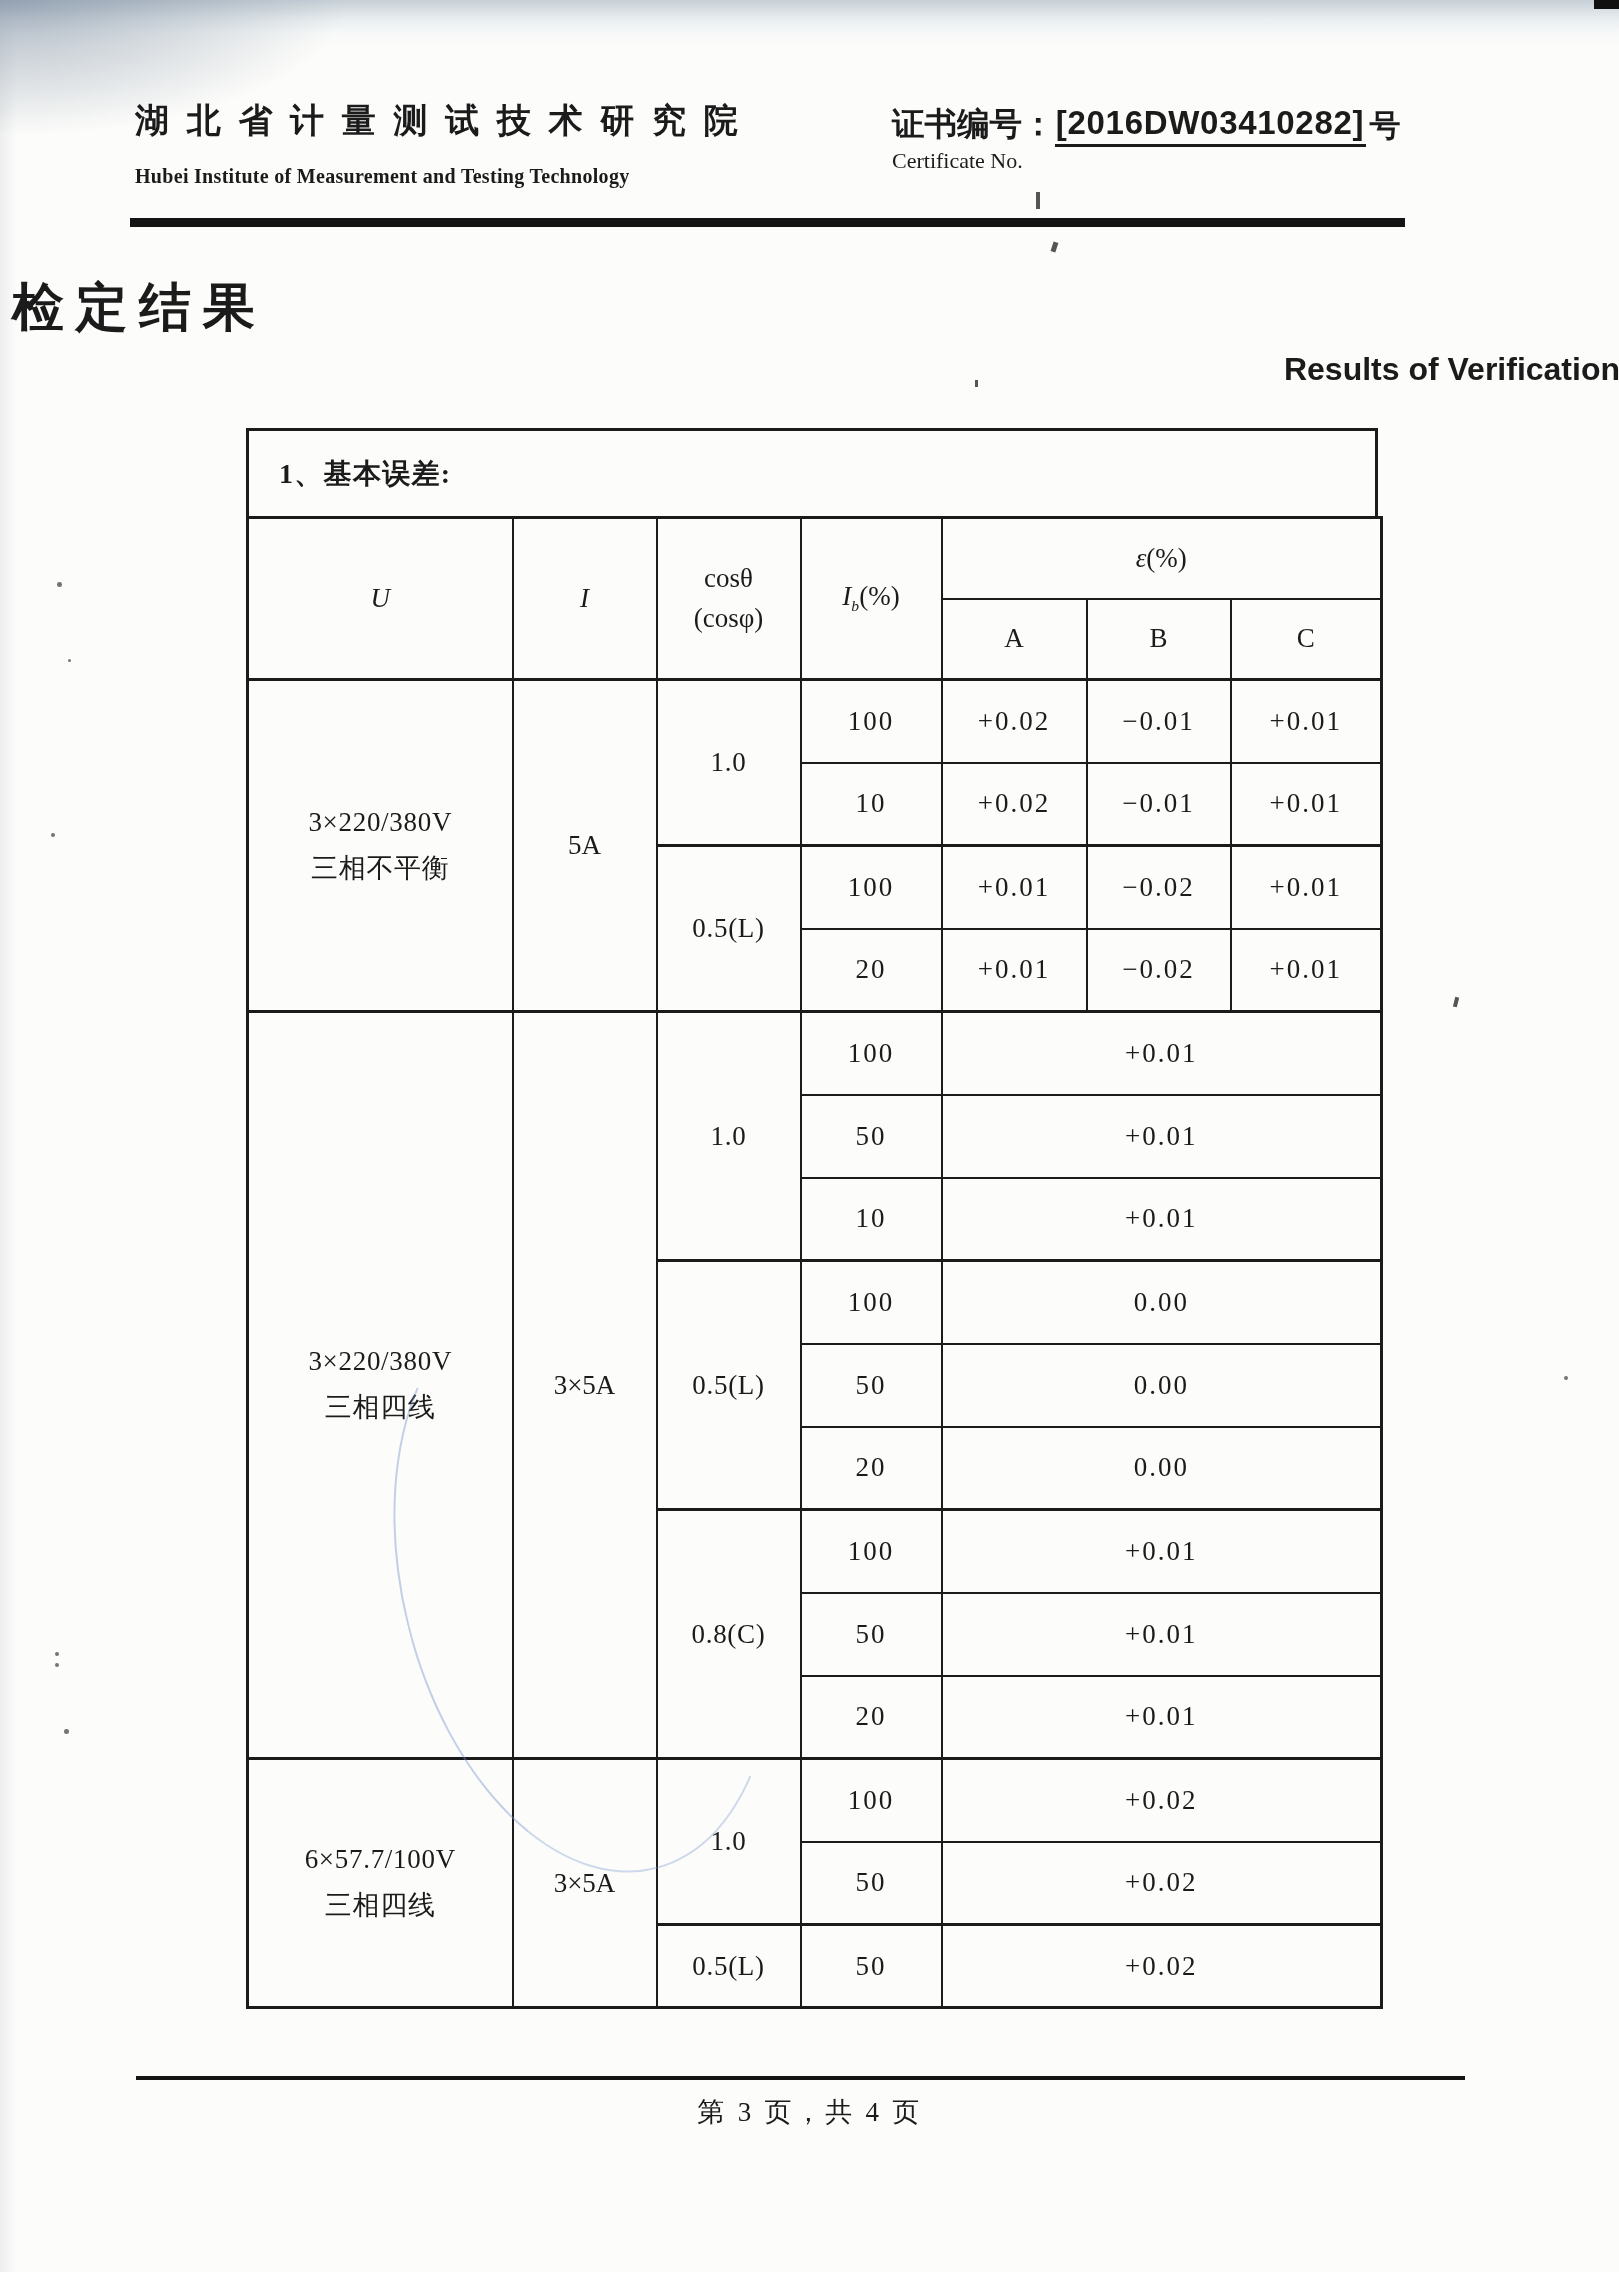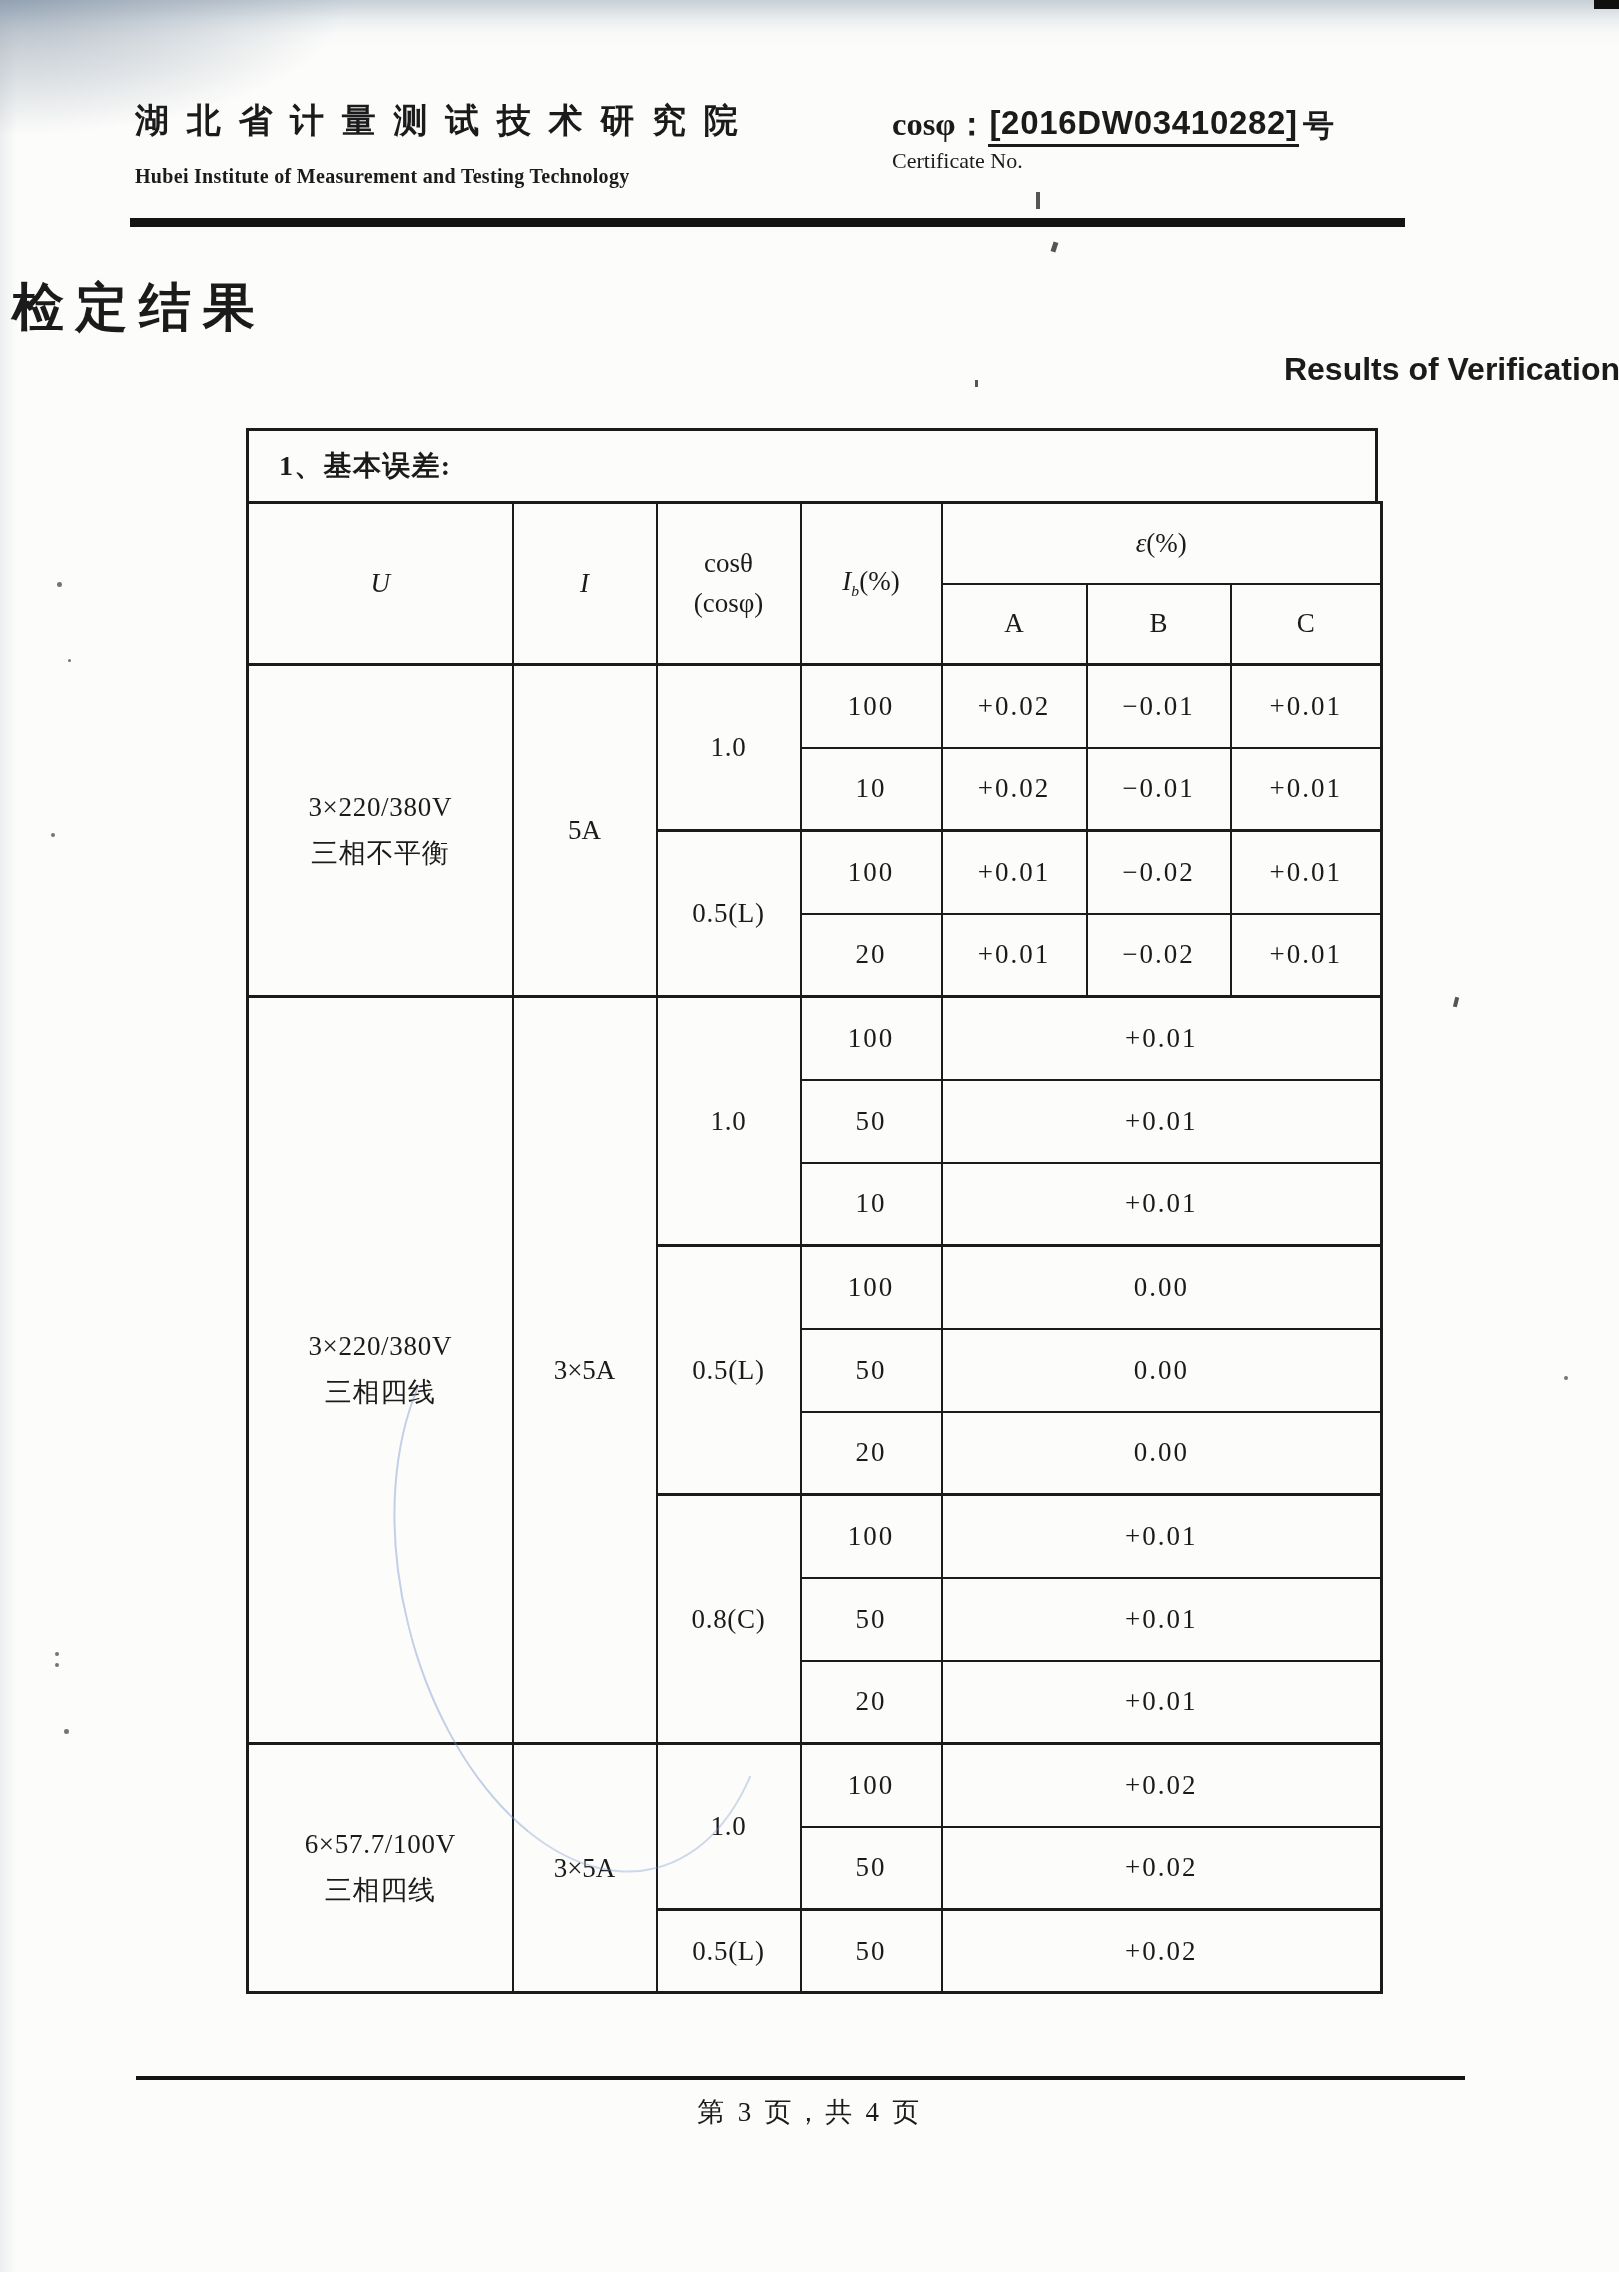--- a/index.html
+++ b/index.html
@@ -35,21 +35,21 @@
     border-top:5.2px solid var(--rule);border-bottom:4.6px solid var(--rule)}
 
   
   .title-cn{position:absolute;left:0;top:273px;width:100%;
     font-weight:700;font-size:52px;letter-spacing:11.7px;text-indent:11.7px}
   .title-en{position:absolute;left:0;top:351px;width:100%;text-align:right;
     font-family:var(--sans);font-weight:600;font-size:32px}
 
   
   .table-box{position:absolute;left:246px;top:428px;width:1132px}
-  .section-label{border:3.9px solid var(--ink);border-bottom:none;height:73px;
+  .section-label{border:3.9px solid var(--ink);border-bottom:none;height:88px;
     display:flex;align-items:center;padding-left:30px;
     font-weight:700;font-size:28px;letter-spacing:1.3px}
   table{width:100%;border-collapse:collapse;border:3.9px solid var(--ink);table-layout:fixed}
   col.cu{width:265px}col.ci{width:144px}col.ccos{width:144px}col.cib{width:141px}
   col.ca{width:145px}col.cb{width:144px}col.cc{width:151px}
   th,td{border:2px solid var(--ink);text-align:center;vertical-align:middle;
         font-weight:400;font-size:27px;background:transparent}
   th{border-bottom-width:2.6px}
   tr.hrow1 th{height:81px}
   tr.hrow2 th{height:81px}
@@ -86,21 +86,21 @@
   <div class="scan-left" data-name="scan-noise-left-edge"></div>
   <div class="corner-mark" data-name="scan-corner-mark"></div>
 
   <header data-name="page-header">
     <div class="inst" data-name="institute-block">
       <div class="inst-cn" data-name="institute-name-cn">湖 北 省 计 量 测 试 技 术 研 究 院</div>
       <div class="inst-en" data-name="institute-name-en">Hubei Institute of Measurement and Testing Technology</div>
     </div>
     <div class="cert" data-name="certificate-number-block">
       <div class="cert-line" data-name="certificate-number-line">
-        <span data-name="certificate-no-label-cn">cosφ：</span>
+        <span data-name="certificate-no-label-cn">证书编号：</span>
         <span class="cert-num" data-name="certificate-number">[2016DW03410282]</span>
         <span class="cert-suffix" data-name="certificate-number-suffix">号</span>
       </div>
       <div class="cert-en" data-name="certificate-no-label-en">Certificate No.</div>
     </div>
   </header>
 
   <div class="double-rule" data-name="header-divider"></div>
 
   <h1 class="title-cn" data-name="page-title-cn">检定结果</h1>

